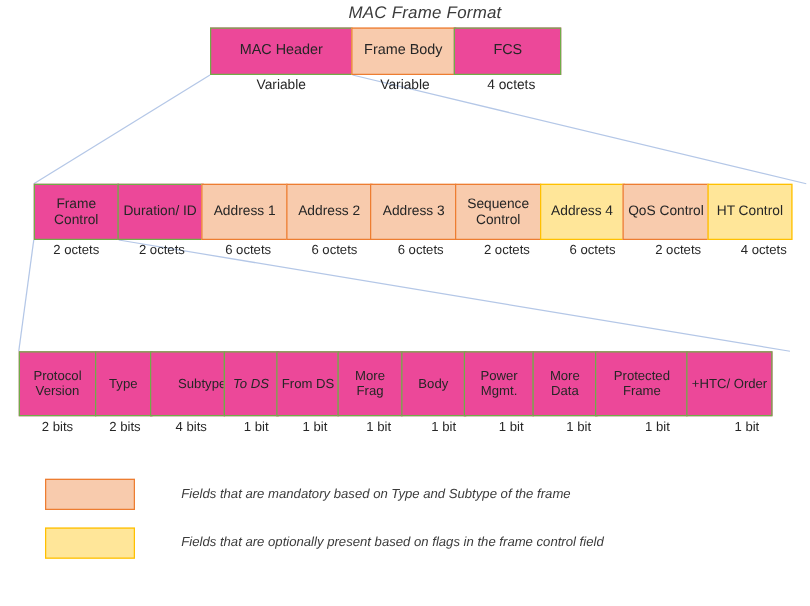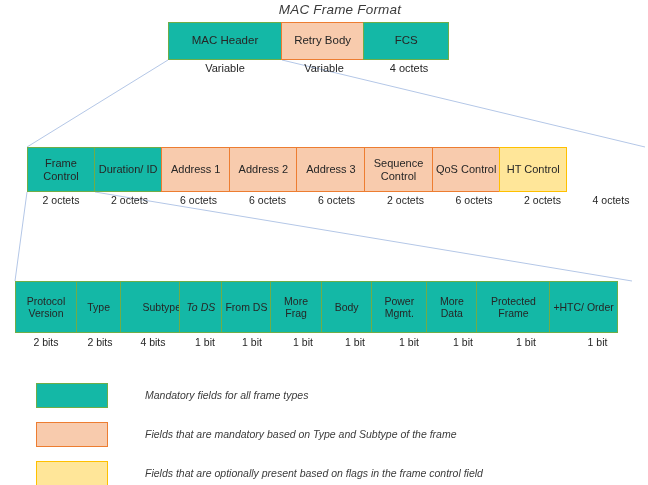--- a/index.html
+++ b/index.html
@@ -61,21 +61,21 @@
     border-style: solid;
     border-width: 1.4px;
     margin-left: -1.4px;
     font-size: 11px;
     color: #262626;
     padding: 1px 1px;
     overflow: hidden;
   }
   .field-cell:first-child { margin-left: 0; }
 
-  .fill-green  { background: #14b8a6; border-color: #70ad47; }
+  .fill-green  { background: #ec4899; border-color: #70ad47; }
   .fill-orange { background: #f8cbad; border-color: #ed7d31; }
   .fill-yellow { background: #ffe699; border-color: #ffc000; }
 
   
   .size-row {
     position: absolute;
     display: flex;
   }
   .size-cell {
     box-sizing: border-box;
@@ -138,36 +138,37 @@
       <line x1="168" y1="60" x2="27" y2="147" stroke="#b4c7e7" stroke-width="1"></line>
       <line x1="282" y1="60" x2="645" y2="147" stroke="#b4c7e7" stroke-width="1"></line>
       <line x1="27" y1="192" x2="15" y2="281" stroke="#b4c7e7" stroke-width="1"></line>
       <line x1="95" y1="192" x2="632" y2="281" stroke="#b4c7e7" stroke-width="1"></line>
     </svg>
 
   <div class="diagram-title">MAC Frame Format</div>
 
   <div class="field-row" id="row1">
       <div class="field-cell fill-green" style="width: 114px;">MAC Header</div>
-      <div class="field-cell fill-orange" style="width: 84px;">Retry Body</div>
+      <div class="field-cell fill-orange" style="width: 84px;">Frame Body</div>
       <div class="field-cell fill-green" style="width: 86px;">FCS</div>
     </div>
   <div class="size-row" id="row1-sizes">
       <div class="size-cell" style="width: 114px;">Variable</div>
       <div class="size-cell" style="width: 84px;">Variable</div>
       <div class="size-cell" style="width: 86px;">4 octets</div>
     </div>
 
   <div class="field-row" id="row2">
       <div class="field-cell fill-green" style="width: 68px;">Frame Control</div>
       <div class="field-cell fill-green" style="width: 69px;">Duration/ ID</div>
       <div class="field-cell fill-orange" style="width: 69px;">Address 1</div>
       <div class="field-cell fill-orange" style="width: 69px;">Address 2</div>
       <div class="field-cell fill-orange" style="width: 69px;">Address 3</div>
       <div class="field-cell fill-orange" style="width: 69px;">Sequence Control</div>
+      <div class="field-cell fill-yellow" style="width: 68px;">Address 4</div>
       <div class="field-cell fill-orange" style="width: 69px;">QoS Control</div>
       <div class="field-cell fill-yellow" style="width: 68px;">HT Control</div>
     </div>
   <div class="size-row" id="row2-sizes">
       <div class="size-cell" style="width: 68px;">2 octets</div>
       <div class="size-cell" style="width: 69px;">2 octets</div>
       <div class="size-cell" style="width: 69px;">6 octets</div>
       <div class="size-cell" style="width: 69px;">6 octets</div>
       <div class="size-cell" style="width: 69px;">6 octets</div>
       <div class="size-cell" style="width: 69px;">2 octets</div>
@@ -198,24 +199,20 @@
       <div class="size-cell" style="width: 52px;">1 bit</div>
       <div class="size-cell" style="width: 52px;">1 bit</div>
       <div class="size-cell" style="width: 56px;">1 bit</div>
       <div class="size-cell" style="width: 52px;">1 bit</div>
       <div class="size-cell" style="width: 74px;">1 bit</div>
       <div class="size-cell" style="width: 69px;">1 bit</div>
     </div>
 
   <div id="legend">
       <div class="legend-row">
-        <div class="legend-swatch fill-green"></div>
-        <div class="legend-text">Mandatory fields for all frame types</div>
-      </div>
-      <div class="legend-row">
         <div class="legend-swatch fill-orange"></div>
         <div class="legend-text">Fields that are mandatory based on Type and Subtype of the frame</div>
       </div>
       <div class="legend-row">
         <div class="legend-swatch fill-yellow"></div>
         <div class="legend-text">Fields that are optionally present based on flags in the frame control field</div>
       </div>
     </div>
 
 </div>

